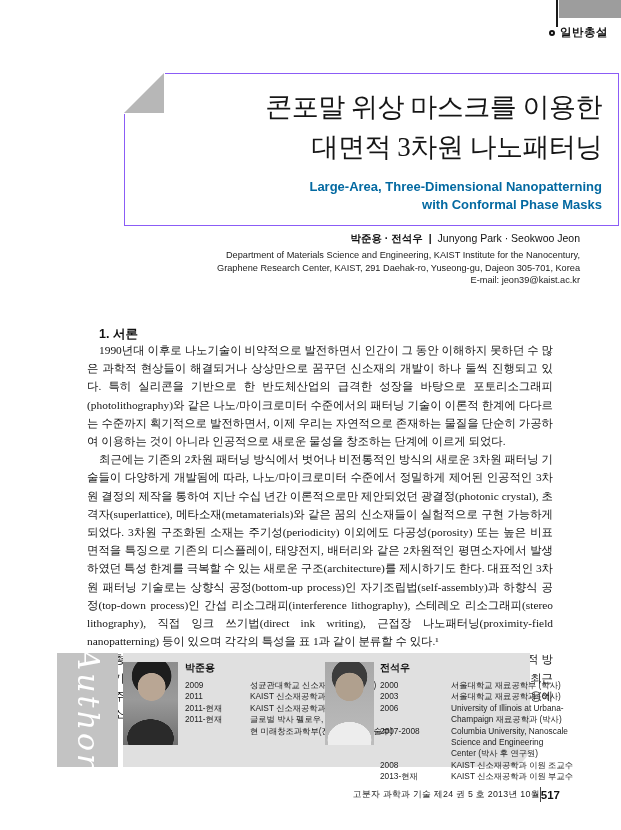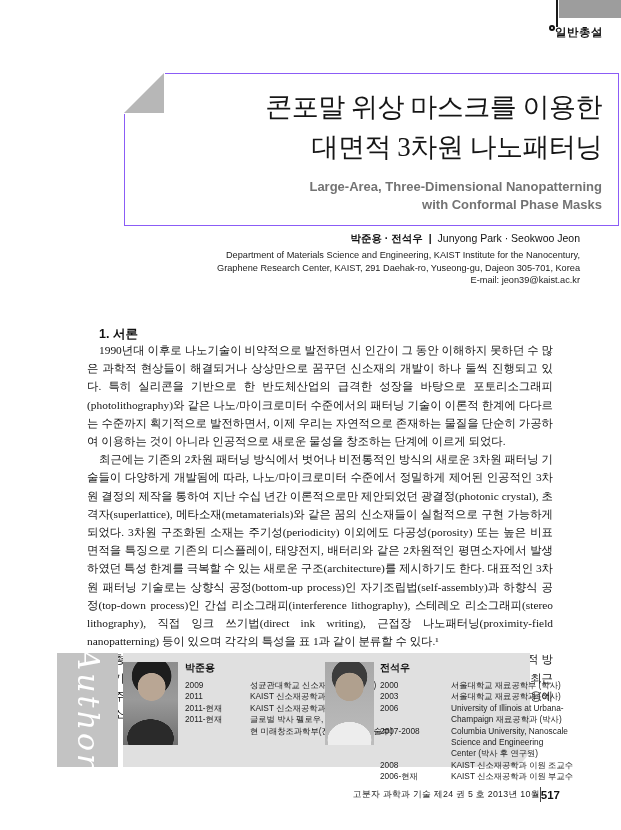--- a/index.html
+++ b/index.html
@@ -6,36 +6,36 @@
   html,body { margin:0; padding:0; background:#f2f2f2; }
   .page {
     position:relative; width:621px; height:830px; margin:0 auto;
     background:#ffffff; overflow:hidden;
     font-family:"Liberation Sans", sans-serif; color:#131313;
   }
 
   
   .topbar { position:absolute; left:559px; top:0; width:62px; height:18px; background:#9d9d9d; }
   .leader-line { position:absolute; left:556px; top:0; width:2px; height:27px; background:#1a1a1a; }
-  .category-row { position:absolute; left:549px; top:25px; display:flex; align-items:flex-start; }
+  .category-row { position:absolute; left:549px; top:25px; display:flex; align-items:center; gap:5px; }
   .ring { width:6px; height:6px; border:2.5px solid #111; border-radius:50%; background:#fff; display:inline-block; }
   .category-label { font-weight:bold; font-size:11.5px; color:#111; letter-spacing:0.5px; white-space:nowrap; }
 
   
   .titlebox {
     position:absolute; left:124px; top:73px; width:495px; height:153px;
     border:1px solid #8b5cf6; background:#fff; text-align:right;
     padding:13px 16px 0 0;
   }
   .fold-cover { position:absolute; left:-1px; top:-1px; width:41px; height:41px; background:#fff; }
   .fold { position:absolute; left:0; top:0; width:40px; height:40px; background:#b7b7b7;
           clip-path:polygon(0 100%, 100% 0, 100% 100%); }
   .title-ko { font-family:"Liberation Serif","DejaVu Serif",serif; font-size:27px; line-height:40px;
               color:#161616; letter-spacing:-0.5px; font-weight:500; }
-  .title-en { margin-top:11px; font-size:13px; line-height:18px; font-weight:bold; color:#737373; }
+  .title-en { margin-top:11px; font-size:13px; line-height:18px; font-weight:bold; color:#0369a1; }
 
   
   .byline { position:absolute; right:41px; top:232px; text-align:right; }
   .byline-names { font-size:10.5px; margin-bottom:3px; color:#111; }
   .names-ko { font-weight:bold; }
   .byline-sep { padding:0 3px; font-weight:bold; }
   .aff { font-size:9.2px; line-height:12.5px; color:#222; }
 
   
   .section-heading { position:absolute; left:87px; top:314px; margin:12px; font-size:12.5px; font-weight:bold; color:#111; }
@@ -163,21 +163,21 @@
         <span></span>
         <span>Champaign 재료공학과 (박사)</span>
         <span>2007-2008</span>
         <span>Columbia University, Nanoscale</span>
         <span></span>
         <span>Science and Engineering</span>
         <span></span>
         <span>Center (박사 후 연구원)</span>
         <span>2008</span>
         <span>KAIST 신소재공학과 이원 조교수</span>
-        <span>2006-현재</span>
+        <span>2013-현재</span>
         <span>KAIST 신소재공학과 이원 부교수</span>
       </div>
     </div>
   </div>
 
   <div class="footer">
     <span class="footer-journal">고분자 과학과 기술  제24 권 5 호 2013년 10월</span>
     <span class="footer-divider"></span>
     <span class="footer-page">517</span>
   </div>

